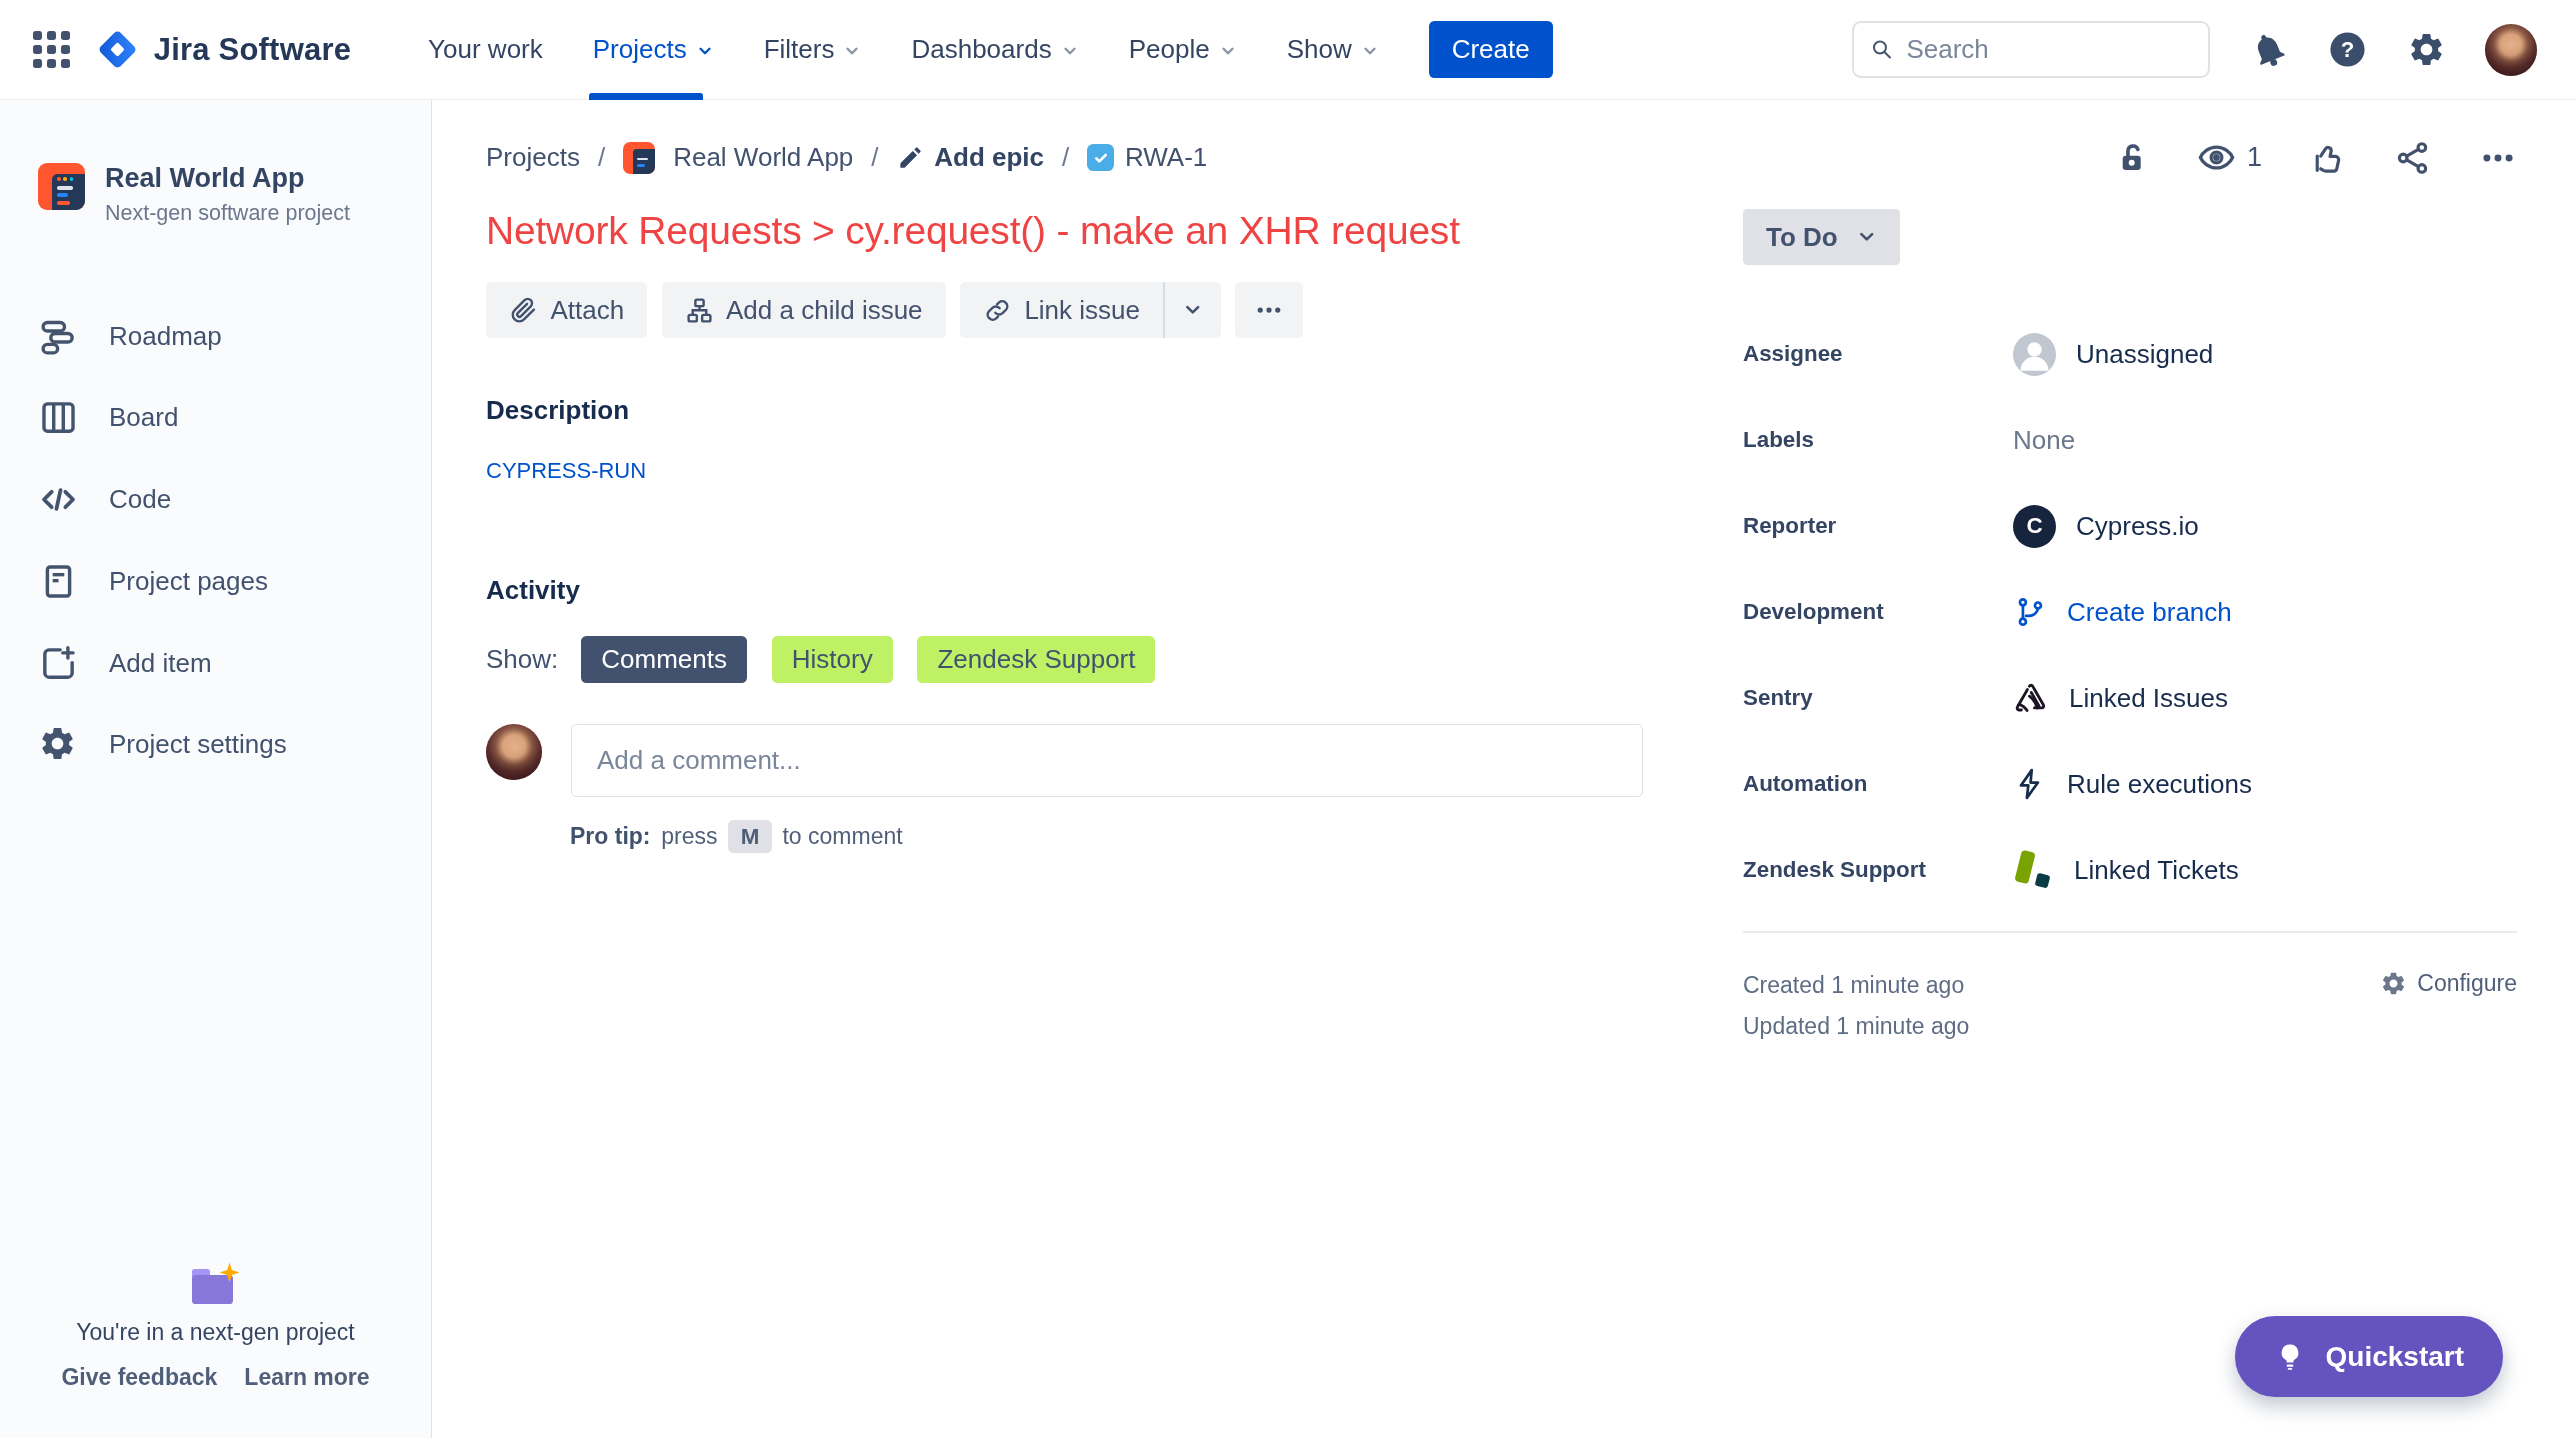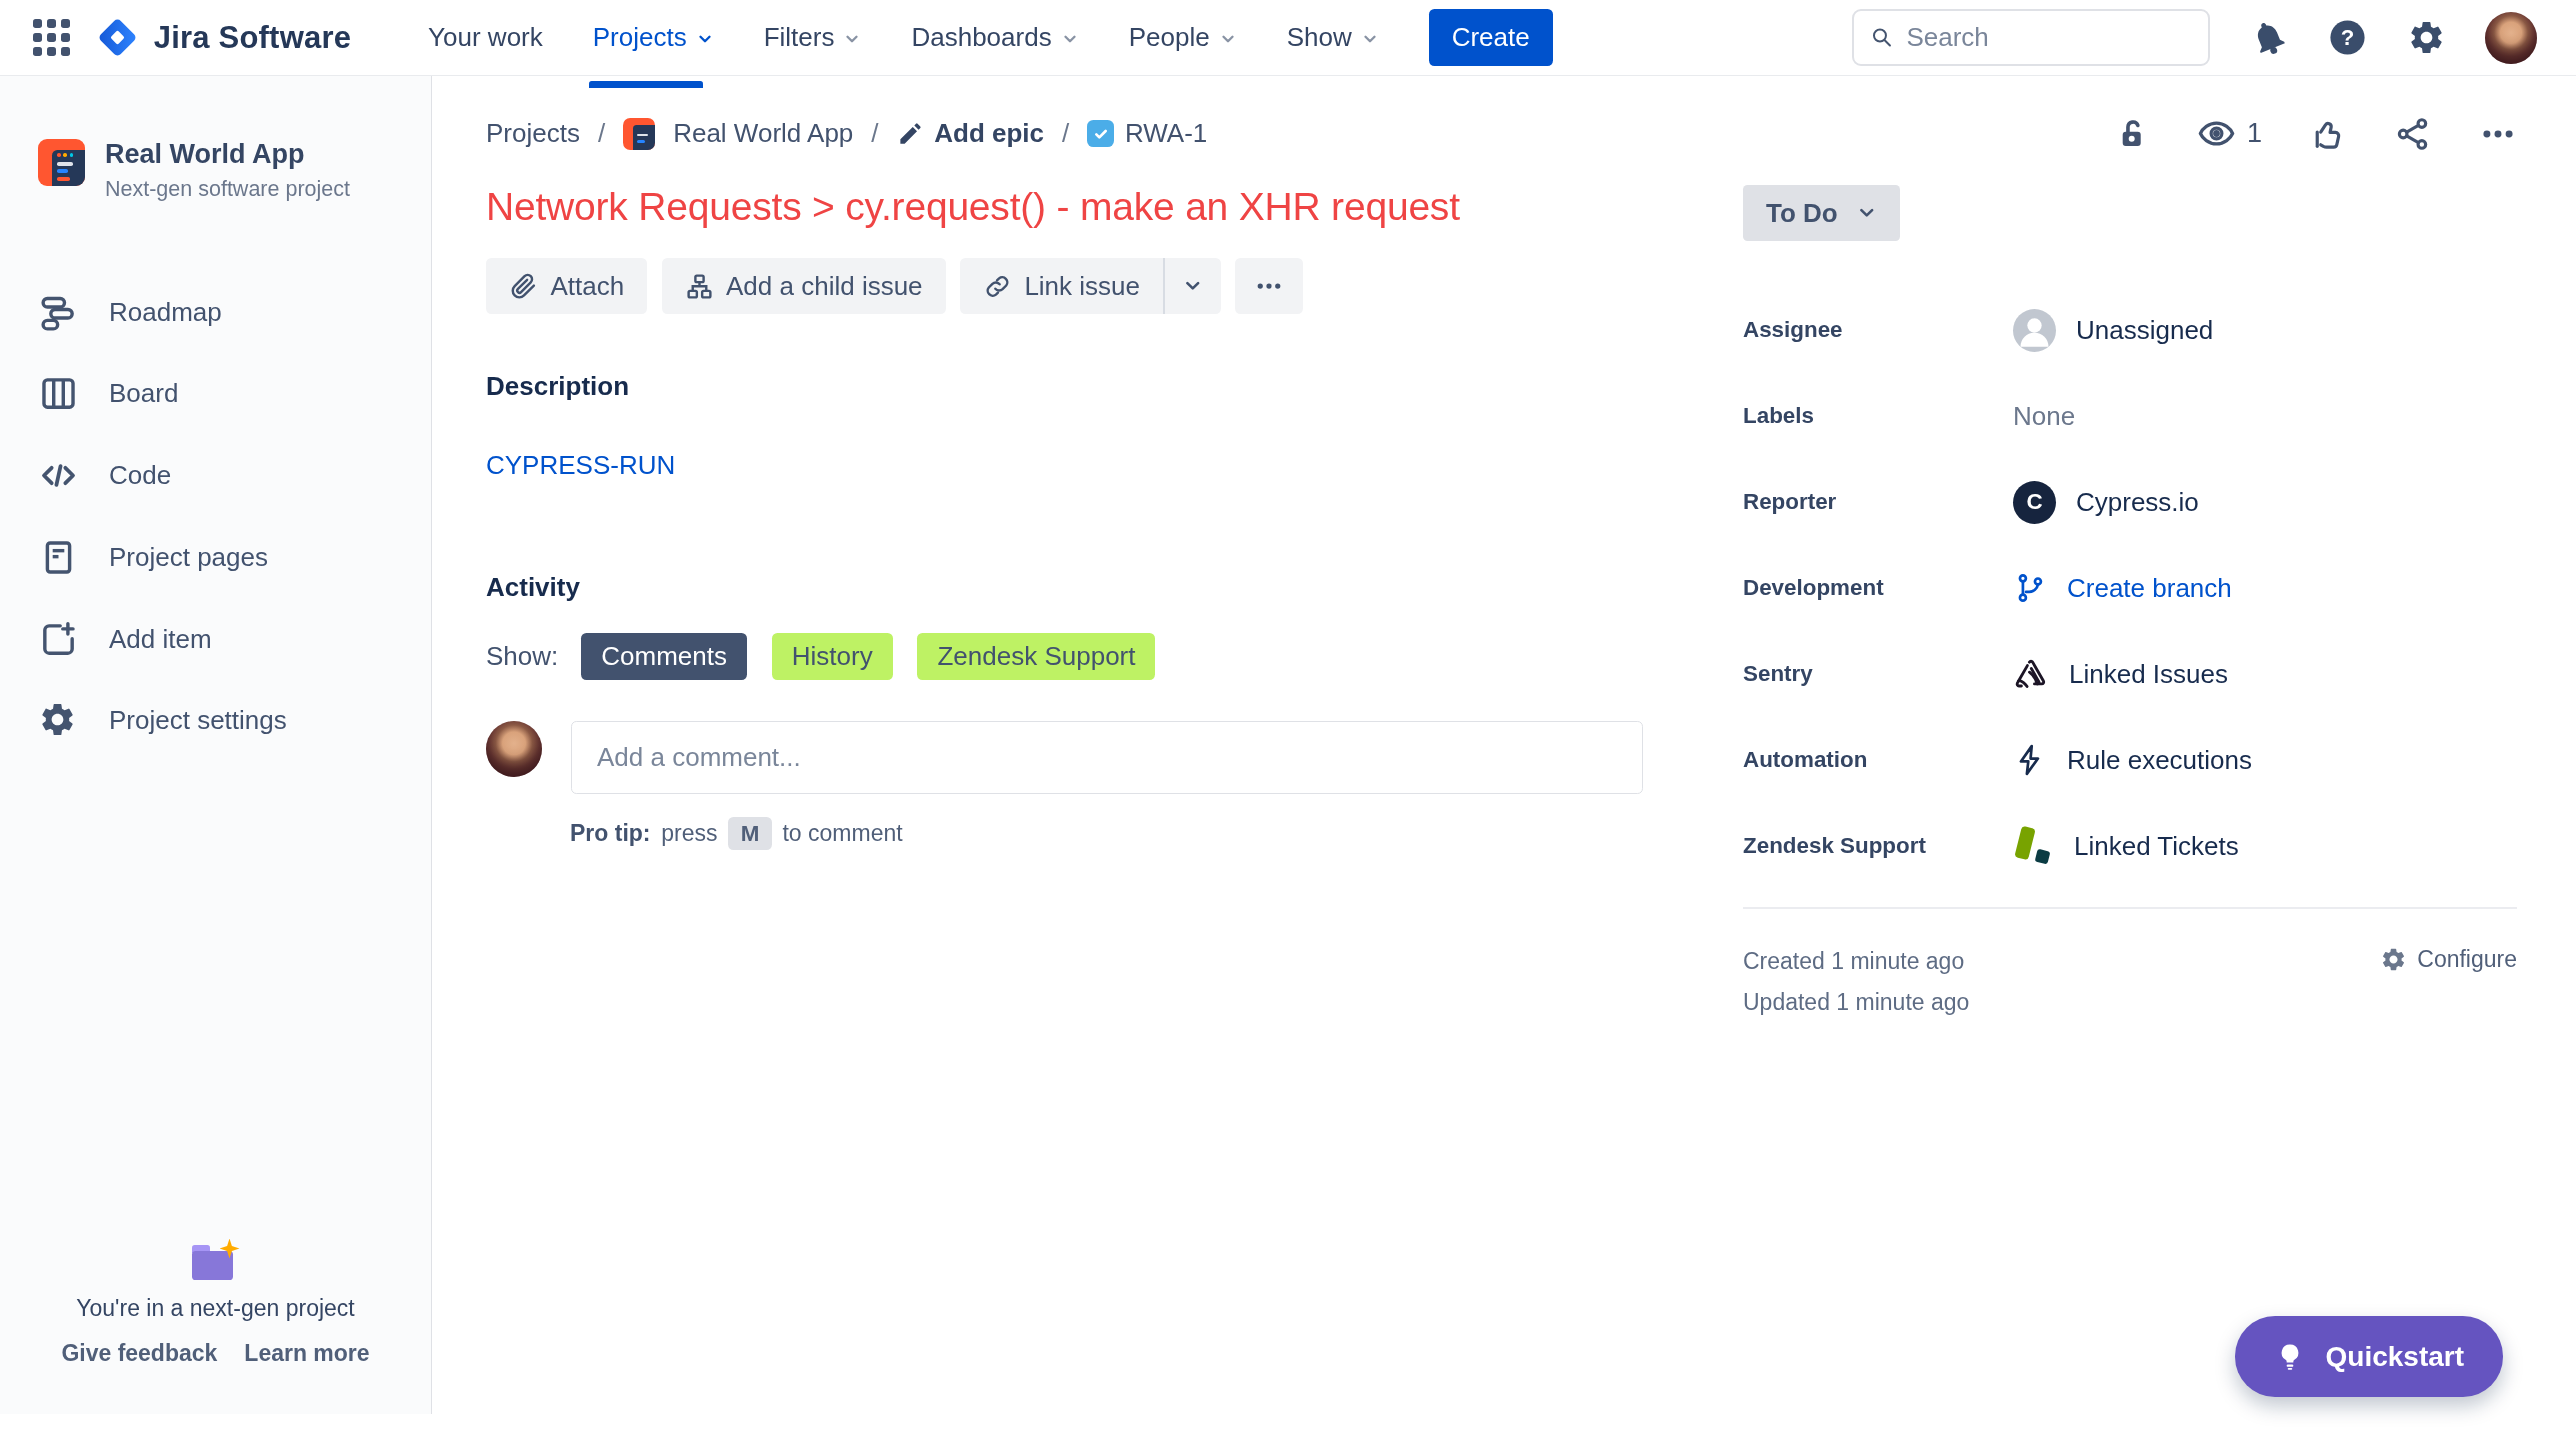--- a/index.html
+++ b/index.html
@@ -5,21 +5,21 @@
   * { box-sizing: border-box; margin: 0; padding: 0; }
   html,body { width: 2576px; height: 1438px; overflow: hidden; }
   body {
     font-family: "Liberation Sans", "DejaVu Sans", sans-serif;
     background: #fff; color: #172B4D;
   }
   svg { display: block; }
 
   
   .header {
-    height: 76px; display: flex; align-items: center;
+    height: 100px; display: flex; align-items: center;
     padding: 0 39px 0 30px; border-bottom: 1.8px solid #E9EBEE;
     background: #fff; position: relative; z-index: 5;
   }
   .app-switcher { width: 43px; height: 43px; display: grid;
     grid-template-columns: repeat(3, 9px); grid-template-rows: repeat(3, 9px);
     gap: 5.4px; align-content: center; justify-content: center; cursor: pointer; }
   .app-switcher i { background: #42526E; border-radius: 2.7px; }
   .logo { display: flex; align-items: center; gap: 14.3px; margin: 0 52px 0 21.5px; cursor: pointer; }
   .logo-text { font-size: 31px; font-weight: 700; color: #253858; letter-spacing: 0.2px; }
   .nav { display: flex; height: 100px; align-items: stretch; }
@@ -108,21 +108,21 @@
   .split { display: flex; align-items: stretch; background: #F2F3F5; border-radius: 5.4px; }
   .split .act-btn { background: transparent; border-radius: 5.4px 0 0 5.4px; }
   .split .divider { width: 1.8px; background: #D8DCE3; margin: 0; }
   .split .chev-seg { width: 56px; display: flex; align-items: center; justify-content: center;
     cursor: pointer; color: #42526E; border-radius: 0 5.4px 5.4px 0; }
   .more-btn { width: 68px; height: 56px; background: #F2F3F5; border: none; border-radius: 5.4px;
     color: #42526E; cursor: pointer; display: flex; align-items: center; justify-content: center; }
 
   .sec-heading { font-size: 26px; font-weight: 600; color: #172B4D; }
   .desc-heading { margin-top: 57px; }
-  .desc-link { margin-top: 48px; font-size: 26px; color: #0052CC; cursor: pointer; display: inline-block; }
+  .desc-link { margin-top: 32px; font-size: 22px; color: #0052CC; cursor: pointer; display: inline-block; }
   .activity-heading { margin-top: 91px; }
   .show-row { display: flex; align-items: center; gap: 23px; margin-top: 30px; }
   .show-lbl { font-size: 26px; color: #42526E; }
   .tab { height: 47px; padding: 0 20px; border-radius: 5.4px; border: none; font-size: 26px;
     font-weight: 500; font-family: inherit; cursor: pointer; display: flex; align-items: center; }
   .tab.selected { background: #42526E; color: #fff; }
   .tab.plain { background: #bef264; color: #42526E; margin-left: 1.8px; }
   .comment-row { display: flex; align-items: flex-start; gap: 29px; margin-top: 41px; }
   .comment-avatar { width: 56px; height: 56px; border-radius: 50%; flex-shrink: 0;
     background:

